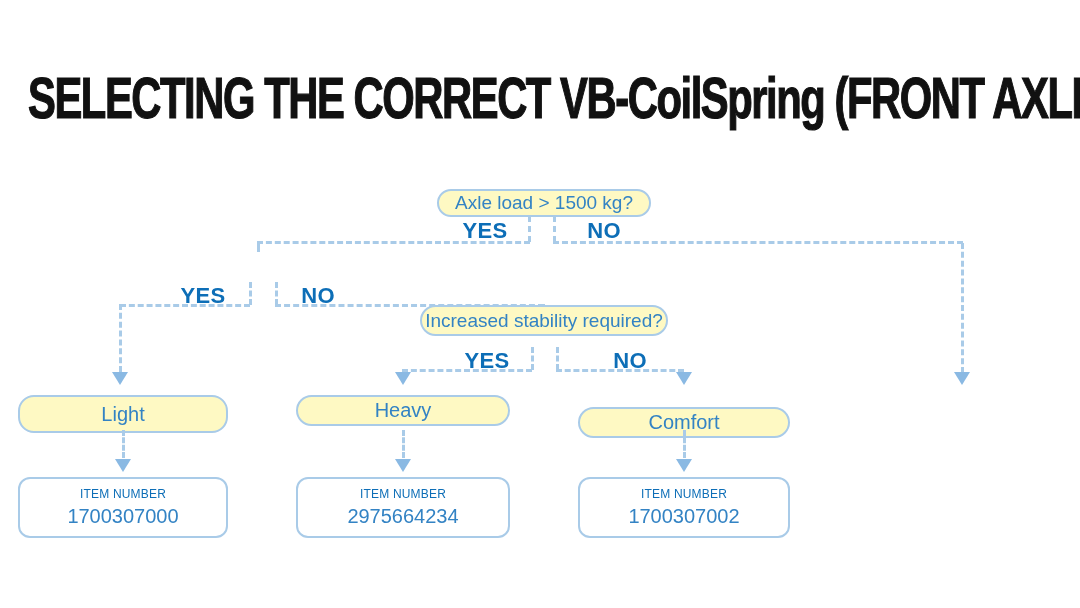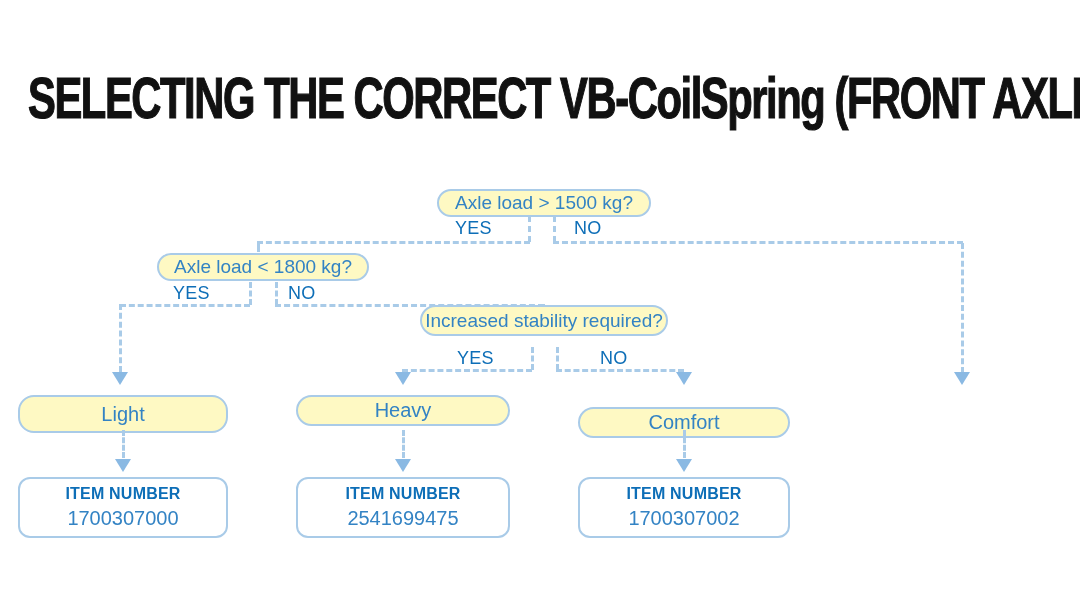--- a/index.html
+++ b/index.html
@@ -23,25 +23,25 @@
     display:flex;align-items:center;justify-content:center;
     color:var(--box-text);font-size:19px;
   }
   .outcome{font-size:20px;}
   .itembox{
     position:absolute;box-sizing:border-box;background:#fff;
     border:2px solid var(--line);border-radius:12px;
     display:flex;flex-direction:column;align-items:center;justify-content:center;
     gap:4px;
   }
-  .itembox .ihead{color:var(--label);font-weight:bold;font-size:16px;letter-spacing:.2px;}
+  .itembox .ihead{color:var(--label);font-weight:normal;font-size:12px;letter-spacing:.2px;}
   .itembox .inum{color:var(--box-text);font-size:20px;}
   .yn{
-    position:absolute;width:60px;
-    color:var(--label);font-weight:normal;font-size:18px;letter-spacing:.3px;
+    position:absolute;width:60px;text-align:center;
+    color:var(--label);font-weight:bold;font-size:22px;letter-spacing:.3px;
   }
   .hdash{position:absolute;height:0;border-top:3px dashed var(--line);}
   .vdash{position:absolute;width:0;border-left:3px dashed var(--line);}
   .arrow{
     position:absolute;width:0;height:0;
     border-left:8px solid transparent;border-right:8px solid transparent;
     border-top:13px solid var(--arrow);
   }
 </style>
 </head>
@@ -56,21 +56,20 @@
   <div class="yn" style="left:574px;top:218px;">NO</div>
 
   <div class="vdash" style="left:528px;top:216px;height:26px;"></div>
   <div class="vdash" style="left:553px;top:216px;height:26px;"></div>
   <div class="hdash" style="left:257px;top:241px;width:273px;"></div>
   <div class="vdash" style="left:257px;top:241px;height:11px;"></div>
   <div class="hdash" style="left:553px;top:241px;width:410px;"></div>
   <div class="vdash" style="left:961px;top:243px;height:130px;"></div>
   <div class="arrow" style="left:954px;top:372px;"></div>
 
-  <div class="pill" style="left:157px;top:253px;width:212px;height:28px;">Axle load &lt; 1800 kg?</div>
   <div class="yn" style="left:173px;top:283px;">YES</div>
   <div class="yn" style="left:288px;top:283px;">NO</div>
 
   <div class="vdash" style="left:249px;top:282px;height:23px;"></div>
   <div class="vdash" style="left:275px;top:282px;height:23px;"></div>
   <div class="hdash" style="left:120px;top:304px;width:130px;"></div>
   <div class="vdash" style="left:119px;top:304px;height:68px;"></div>
   <div class="arrow" style="left:112px;top:372px;"></div>
   <div class="hdash" style="left:275px;top:304px;width:269px;"></div>
   <div class="vdash" style="left:542px;top:304px;height:12px;"></div>
@@ -96,20 +95,20 @@
   <div class="arrow" style="left:395px;top:459px;"></div>
   <div class="vdash" style="left:683px;top:430px;height:28px;"></div>
   <div class="arrow" style="left:676px;top:459px;"></div>
 
   <div class="itembox" style="left:18px;top:477px;width:210px;height:61px;">
     <div class="ihead">ITEM NUMBER</div>
     <div class="inum">1700307000</div>
   </div>
   <div class="itembox" style="left:296px;top:477px;width:214px;height:61px;">
     <div class="ihead">ITEM NUMBER</div>
-    <div class="inum">2541699475</div>
+    <div class="inum">2975664234</div>
   </div>
   <div class="itembox" style="left:578px;top:477px;width:212px;height:61px;">
     <div class="ihead">ITEM NUMBER</div>
     <div class="inum">1700307002</div>
   </div>
 
 </div>
 
 </body></html>

